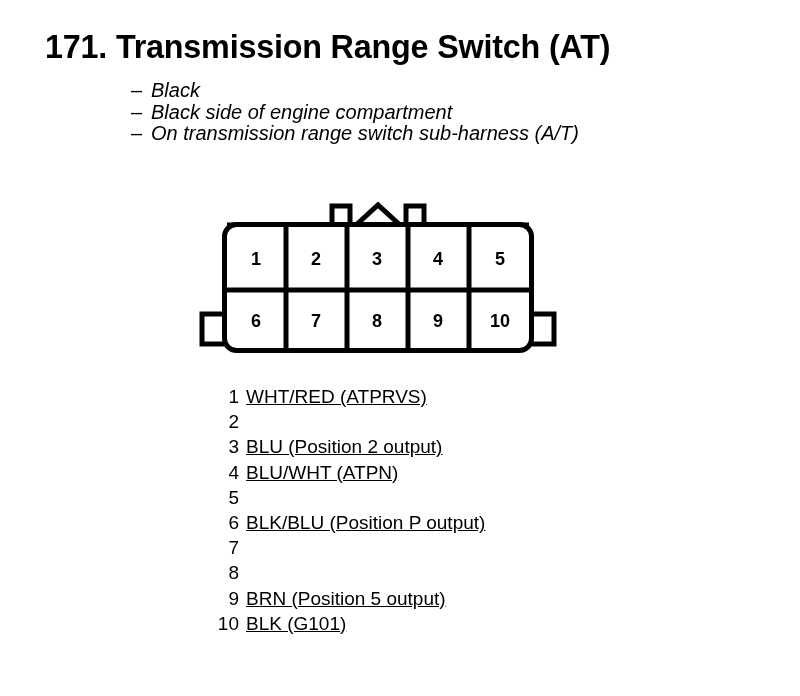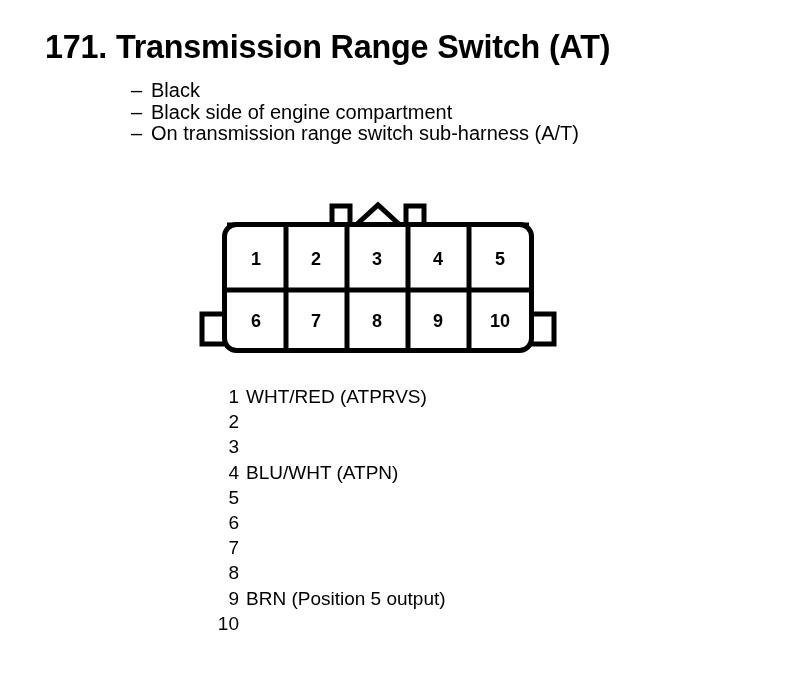--- a/index.html
+++ b/index.html
@@ -45,20 +45,21 @@
     font-size: 20px;
     line-height: 21.5px;
     white-space: nowrap;
   }
   .bullet-dash {
     width: 20px;
     flex: 0 0 20px;
   }
   .bullet-text {
     flex: 0 0 auto;
+    font-style: italic;
   }
 
   
   .connector-wrap {
     position: absolute;
     left: 196px;
     top: 198px;
     width: 364px;
     height: 156px;
   }
@@ -88,20 +89,21 @@
   }
   .legend-num {
     width: 66px;
     flex: 0 0 66px;
     text-align: right;
     padding-right: 7px;
     box-sizing: border-box;
   }
   .legend-desc {
     flex: 0 0 auto;
+    text-decoration: underline;
   }
 </style>
 </head>
 <body>
 
 <div class="page-title">171. Transmission Range Switch (AT)</div>
 
 <div class="bullets">
   <div class="bullet-row">
     <span class="bullet-dash">–</span>
@@ -156,37 +158,40 @@
 <div class="legend">
   <div class="legend-row">
     <span class="legend-num">1</span>
     <span class="legend-desc">WHT/RED (ATPRVS)</span>
   </div>
   <div class="legend-row">
     <span class="legend-num">2</span>
   </div>
   <div class="legend-row">
     <span class="legend-num">3</span>
+    <span class="legend-desc">BLU (Position 2 output)</span>
   </div>
   <div class="legend-row">
     <span class="legend-num">4</span>
     <span class="legend-desc">BLU/WHT (ATPN)</span>
   </div>
   <div class="legend-row">
     <span class="legend-num">5</span>
   </div>
   <div class="legend-row">
     <span class="legend-num">6</span>
+    <span class="legend-desc">BLK/BLU (Position P output)</span>
   </div>
   <div class="legend-row">
     <span class="legend-num">7</span>
   </div>
   <div class="legend-row">
     <span class="legend-num">8</span>
   </div>
   <div class="legend-row">
     <span class="legend-num">9</span>
     <span class="legend-desc">BRN (Position 5 output)</span>
   </div>
   <div class="legend-row">
     <span class="legend-num">10</span>
+    <span class="legend-desc">BLK (G101)</span>
   </div>
 </div>
 
 </body></html>

